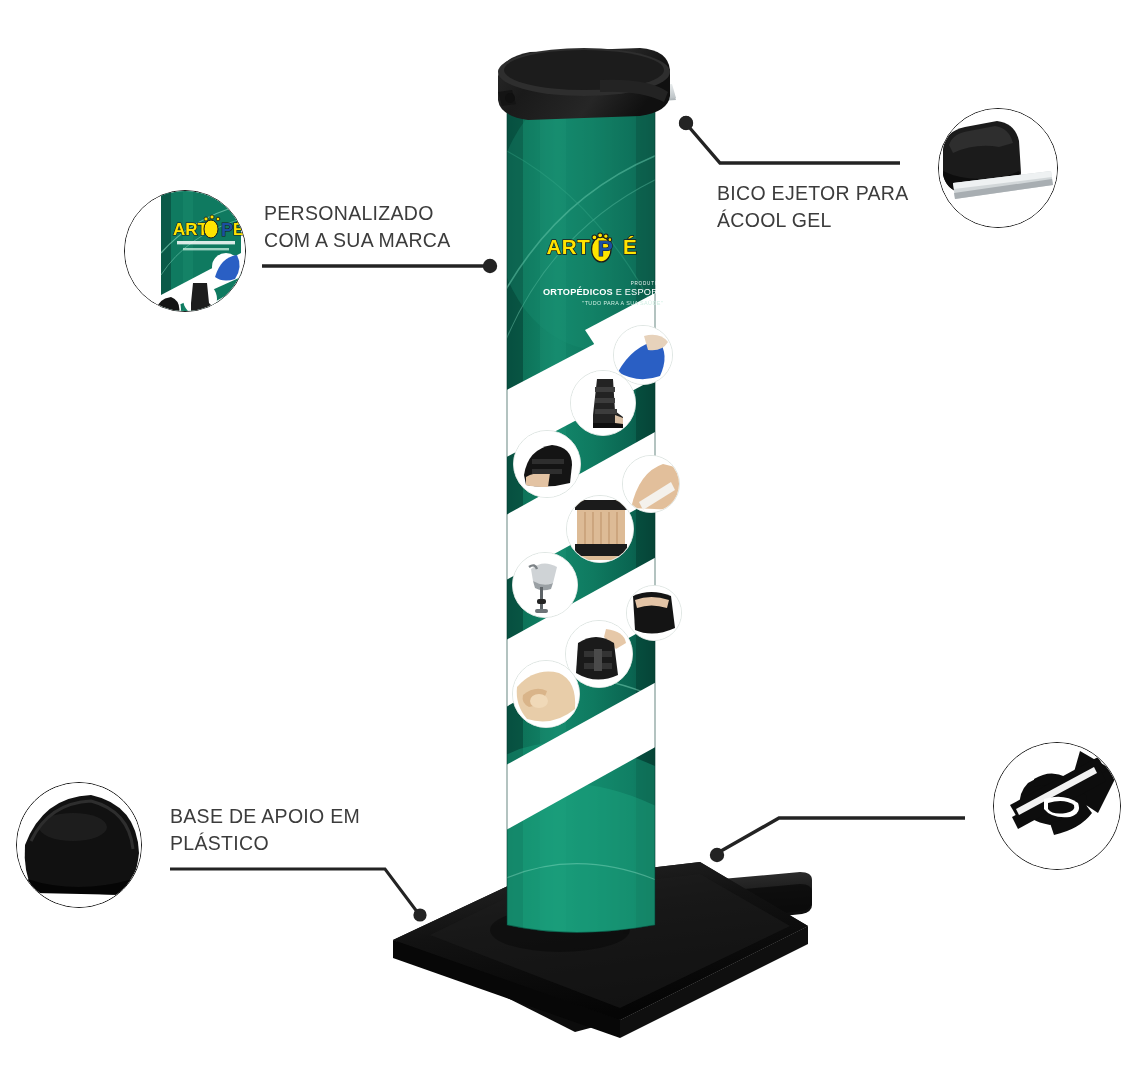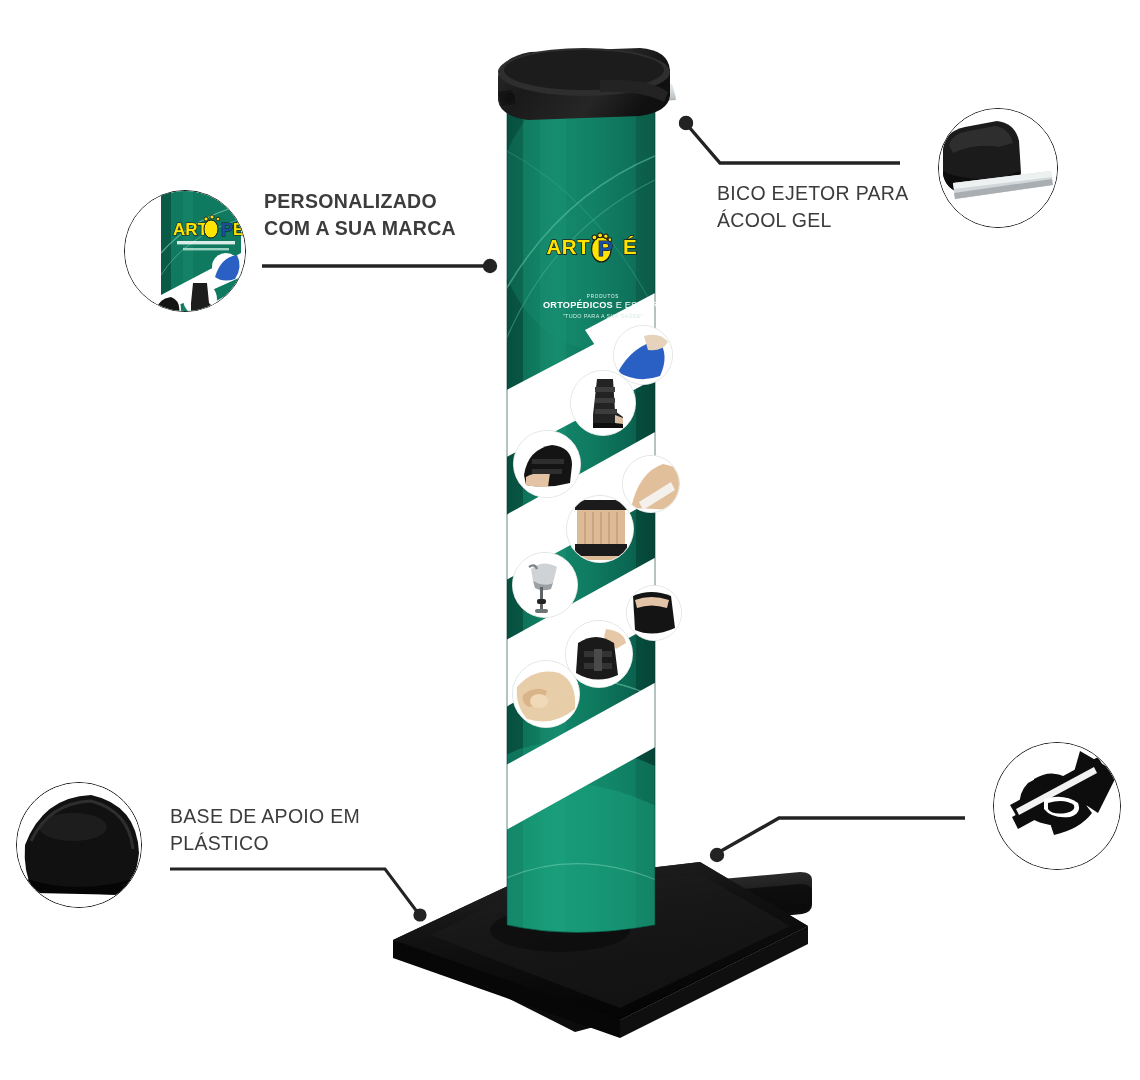--- a/index.html
+++ b/index.html
@@ -297,32 +297,32 @@
           <ellipse cx="26" cy="26" rx="17" ry="22" fill="#ffe400" stroke="#1a1a1a" stroke-width="2.2"></ellipse>
           <circle cx="14" cy="5" r="4.2" fill="#ffe400" stroke="#1a1a1a" stroke-width="1.8"></circle>
           <circle cx="24" cy="1.5" r="4.2" fill="#ffe400" stroke="#1a1a1a" stroke-width="1.8"></circle>
           <circle cx="34" cy="3" r="3.8" fill="#ffe400" stroke="#1a1a1a" stroke-width="1.8"></circle>
           <circle cx="41" cy="9" r="3.2" fill="#ffe400" stroke="#1a1a1a" stroke-width="1.8"></circle>
         </g>
         <text x="96" y="42" font-size="40" fill="#1b4fa0" stroke="#1a1a1a" stroke-width="2" paint-order="stroke">P</text>
         <text x="140" y="38" font-size="36" fill="#ffe400" stroke="#1a1a1a" stroke-width="2.4" paint-order="stroke">É</text>
       </g>
     </svg>
-    <div style="margin-top:14px;">
+    <div style="margin-top:1px;text-align:right;">
       <div style="color:#fff;font-size:4.6px;letter-spacing:.8px;line-height:1;opacity:.92;">PRODUTOS</div>
       <div style="color:#fff;font-size:9.2px;font-weight:bold;letter-spacing:.2px;line-height:1.25;white-space:nowrap;">
         <span>ORTOPÉDICOS</span>
         <span style="font-weight:normal;">E</span>
         <span style="font-weight:normal;">ESPORTIVOS</span>
       </div>
       <div style="color:#cfeee2;font-size:5.4px;letter-spacing:.4px;margin-top:2px;">"TUDO PARA A SUA SAÚDE"</div>
     </div>
   </div>
 
-  <div class="callout-text" style="left:264px;top:188px;width:240px;font-weight:bold;">PERSONALIZADO
+  <div class="callout-text" style="left:264px;top:200px;width:240px;">PERSONALIZADO
 COM A SUA MARCA</div>
 
   <div class="callout-text" style="left:717px;top:180px;width:240px;">BICO EJETOR PARA
 ÁCOOL GEL</div>
 
   <div class="callout-text" style="left:170px;top:803px;width:240px;">BASE DE APOIO EM
 PLÁSTICO</div>
 
 
   <div class="inset" style="left:124px;top:190px;width:122px;height:122px;">

